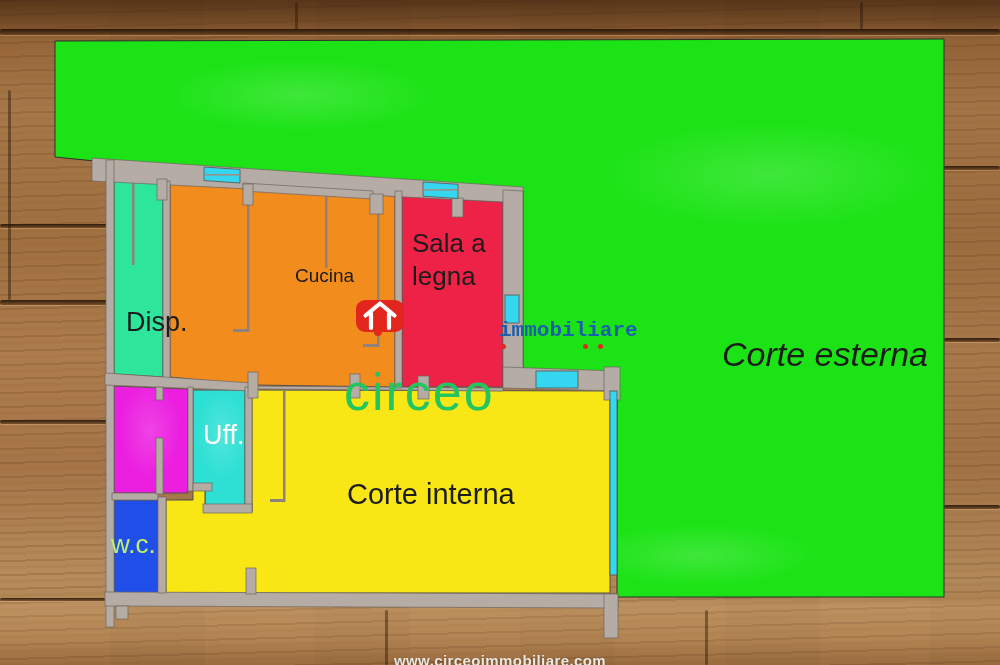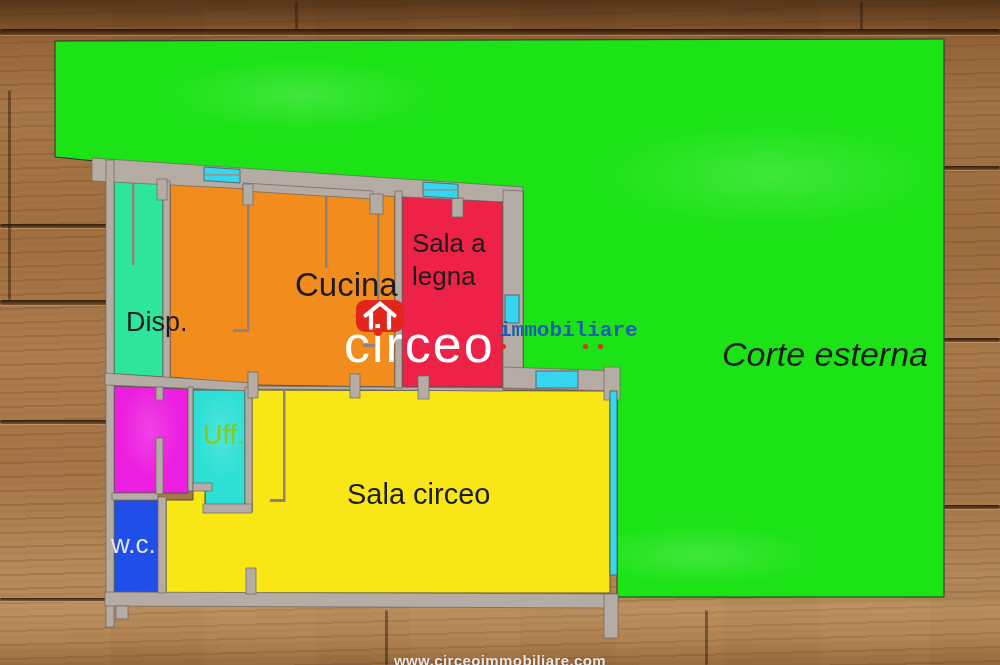--- a/index.html
+++ b/index.html
@@ -132,32 +132,32 @@
       <polygon points="423,182 458,184.3 458,198.5 423,196.2"></polygon>
       <rect x="505" y="295" width="14" height="28"></rect>
       <rect x="536" y="371" width="42" height="17"></rect>
       <rect x="610" y="391" width="7" height="184"></rect>
     </g>
     <rect x="205" y="174" width="34" height="1.6" fill="#9a918b"></rect>
     <rect x="424" y="189" width="33" height="1.6" fill="#9a918b"></rect>
   </svg>
 
   <div class="lbl" style="left: 110px; top: 306px; font-size: 27px; color: rgb(28, 28, 28); margin-left: 16px;">Disp.</div>
-  <div class="lbl" style="left: 295px; top: 264px; font-size: 33px; color: rgb(28, 28, 28);">Cucina</div>
+  <div class="lbl" style="left: 295px; top: 264px; font-size: 19px; color: rgb(28, 28, 28);">Cucina</div>
   <div class="lbl" style="left: 412px; top: 227px; font-size: 26px; width: 98px; color: rgb(28, 28, 28);">Sala a legna</div>
-  <div class="lbl" style="left: 203px; top: 419px; font-size: 27px; color: #84cc16;">Uff.</div>
-  <div class="lbl" style="left: 111px; top: 528px; font-size: 26px; color: #e5e5e5;">w.c.</div>
-  <div class="lbl" style="left: 347px; top: 476px; font-size: 29px; color: rgb(28, 28, 28);">Sala circeo</div>
+  <div class="lbl" style="left: 203px; top: 419px; font-size: 27px; color: #ffffff;">Uff.</div>
+  <div class="lbl" style="left: 111px; top: 528px; font-size: 26px; color: #bef264;">w.c.</div>
+  <div class="lbl" style="left: 347px; top: 476px; font-size: 29px; color: rgb(28, 28, 28);">Corte interna</div>
   <div class="lbl" style="left: 722px; top: 333px; font-size: 34px; color: rgb(28, 28, 28); font-style: italic;">Corte esterna</div>
 
   <svg id="logo-icon" width="48" height="32" viewBox="0 0 48 32">
     <rect x="0" y="0" width="48" height="32" rx="9" fill="#e2261d"></rect>
     <path d="M15 28 V13 M33 28 V13 M9.5 15.5 L24 3.5 L38.5 15.5" fill="none" stroke="#ffffff" stroke-width="4.2" stroke-linecap="round" stroke-linejoin="round"></path>
   </svg>
-  <div id="brand" style="color: #ffffff;">circeo</div>
+  <div id="brand" style="color: #22c55e; margin-top: 48px;">circeo</div>
   <div id="brand-suffix" style="color: rgb(29, 95, 174);">immobiliare</div>
   <div class="i-dot" style="left: 374px; top: 328px; width: 8px; height: 8px; background: rgb(224, 42, 28);"></div>
   <div class="i-dot" style="left: 501px; top: 344px; width: 5px; height: 5px; background: rgb(224, 42, 28);"></div>
   <div class="i-dot" style="left: 583px; top: 344px; width: 5px; height: 5px; background: rgb(224, 42, 28);"></div>
   <div class="i-dot" style="left: 598px; top: 344px; width: 5px; height: 5px; background: rgb(224, 42, 28);"></div>
 
   <div id="site-url">www.circeoimmobiliare.com</div>
 
 </div>
 

